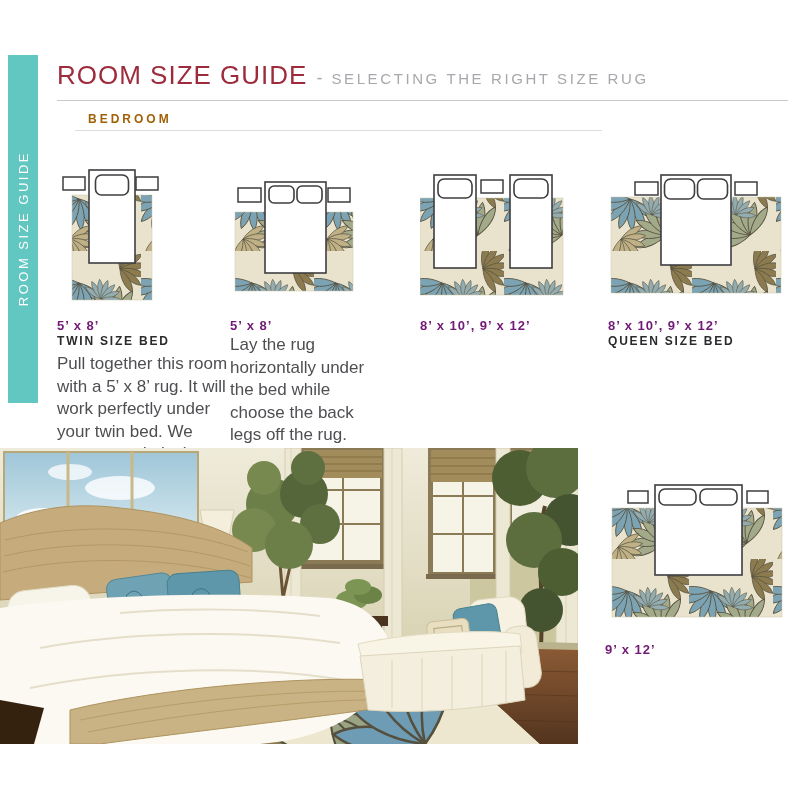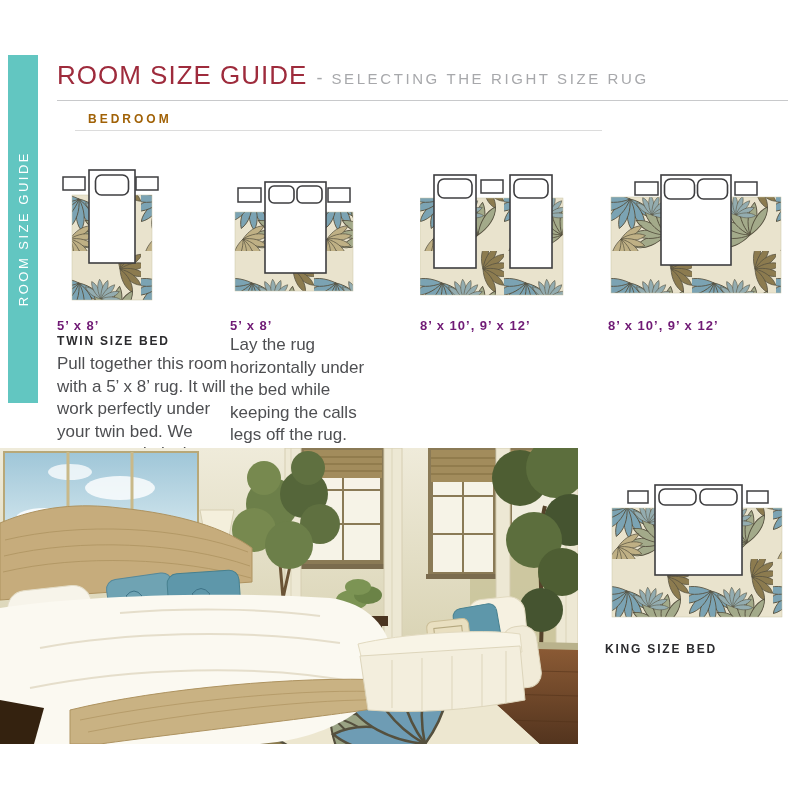--- a/index.html
+++ b/index.html
@@ -126,21 +126,21 @@
   <svg width="176" height="135" viewBox="0 0 176 135">
     <rect x="5" y="45" width="118" height="79" fill="url(#rugpat)" stroke="#CCC5A9" stroke-width="0.5"></rect>
     <rect x="8" y="21" width="23" height="14" fill="#fff" stroke="#3E3E40" stroke-width="1.5"></rect>
     <rect x="98" y="21" width="22" height="14" fill="#fff" stroke="#3E3E40" stroke-width="1.5"></rect>
     <rect x="35" y="15" width="61" height="91" fill="#fff" stroke="#3E3E40" stroke-width="1.6"></rect>
     <rect x="39" y="19" width="25" height="17" rx="5" fill="#fff" stroke="#3E3E40" stroke-width="1.6"></rect>
     <rect x="67" y="19" width="25" height="17" rx="5" fill="#fff" stroke="#3E3E40" stroke-width="1.6"></rect>
   </svg>
   <div class="caption">
     <p class="size">5’ x 8’</p>
-    <p class="desc">Lay the rug horizontally under the bed while keeping the calls legs off the rug.</p>
+    <p class="desc">Lay the rug horizontally under the bed while choose the back legs off the rug.</p>
   </div>
 </div>
 
 <div class="col c3">
   <svg width="180" height="135" viewBox="0 0 180 135">
     <rect x="0" y="31" width="143" height="97" fill="url(#rugpat)" stroke="#CCC5A9" stroke-width="0.5"></rect>
     <rect x="61" y="13" width="22" height="13" fill="#fff" stroke="#3E3E40" stroke-width="1.5"></rect>
     <rect x="14" y="8" width="42" height="93" fill="#fff" stroke="#3E3E40" stroke-width="1.6"></rect>
     <rect x="18" y="12" width="34" height="19" rx="6" fill="#fff" stroke="#3E3E40" stroke-width="1.6"></rect>
     <rect x="90" y="8" width="42" height="93" fill="#fff" stroke="#3E3E40" stroke-width="1.6"></rect>
@@ -155,34 +155,35 @@
   <svg width="180" height="135" viewBox="0 0 180 135">
     <rect x="3" y="30" width="170" height="96" fill="url(#rugpat)" stroke="#CCC5A9" stroke-width="0.5"></rect>
     <rect x="27" y="15" width="23" height="13" fill="#fff" stroke="#3E3E40" stroke-width="1.5"></rect>
     <rect x="127" y="15" width="22" height="13" fill="#fff" stroke="#3E3E40" stroke-width="1.5"></rect>
     <rect x="53" y="8" width="70" height="90" fill="#fff" stroke="#3E3E40" stroke-width="1.6"></rect>
     <rect x="56.5" y="12" width="30" height="20" rx="6" fill="#fff" stroke="#3E3E40" stroke-width="1.6"></rect>
     <rect x="89.5" y="12" width="30" height="20" rx="6" fill="#fff" stroke="#3E3E40" stroke-width="1.6"></rect>
   </svg>
   <div class="caption">
     <p class="size">8’ x 10’, 9’ x 12’</p>
+    <p class="bedname">QUEEN SIZE BED</p>
   </div>
 </div>
 
 <div class="col c5">
   <svg width="185" height="145" viewBox="0 0 185 145">
     <rect x="7" y="33" width="170" height="109" fill="url(#rugpat)" stroke="#CCC5A9" stroke-width="0.5"></rect>
     <rect x="23" y="16" width="20" height="12" fill="#fff" stroke="#3E3E40" stroke-width="1.5"></rect>
     <rect x="142" y="16" width="21" height="12" fill="#fff" stroke="#3E3E40" stroke-width="1.5"></rect>
     <rect x="50" y="10" width="87" height="90" fill="#fff" stroke="#3E3E40" stroke-width="1.6"></rect>
     <rect x="54" y="14" width="37" height="16" rx="6" fill="#fff" stroke="#3E3E40" stroke-width="1.6"></rect>
     <rect x="95" y="14" width="37" height="16" rx="6" fill="#fff" stroke="#3E3E40" stroke-width="1.6"></rect>
   </svg>
   <div class="caption">
-    <p class="bedname">KING SIZE BED</p>
+    <p class="size">9’ x 12’</p>
   </div>
 </div>
 
 <div class="photo">
   <svg width="578" height="296" viewBox="0 0 578 296">
 
     <rect x="0" y="0" width="578" height="210" fill="url(#wallGrad)"></rect>
     <polygon points="470,0 578,0 578,212 470,205" fill="#C9C39A" opacity="0.85"></polygon>
 
     <g>

